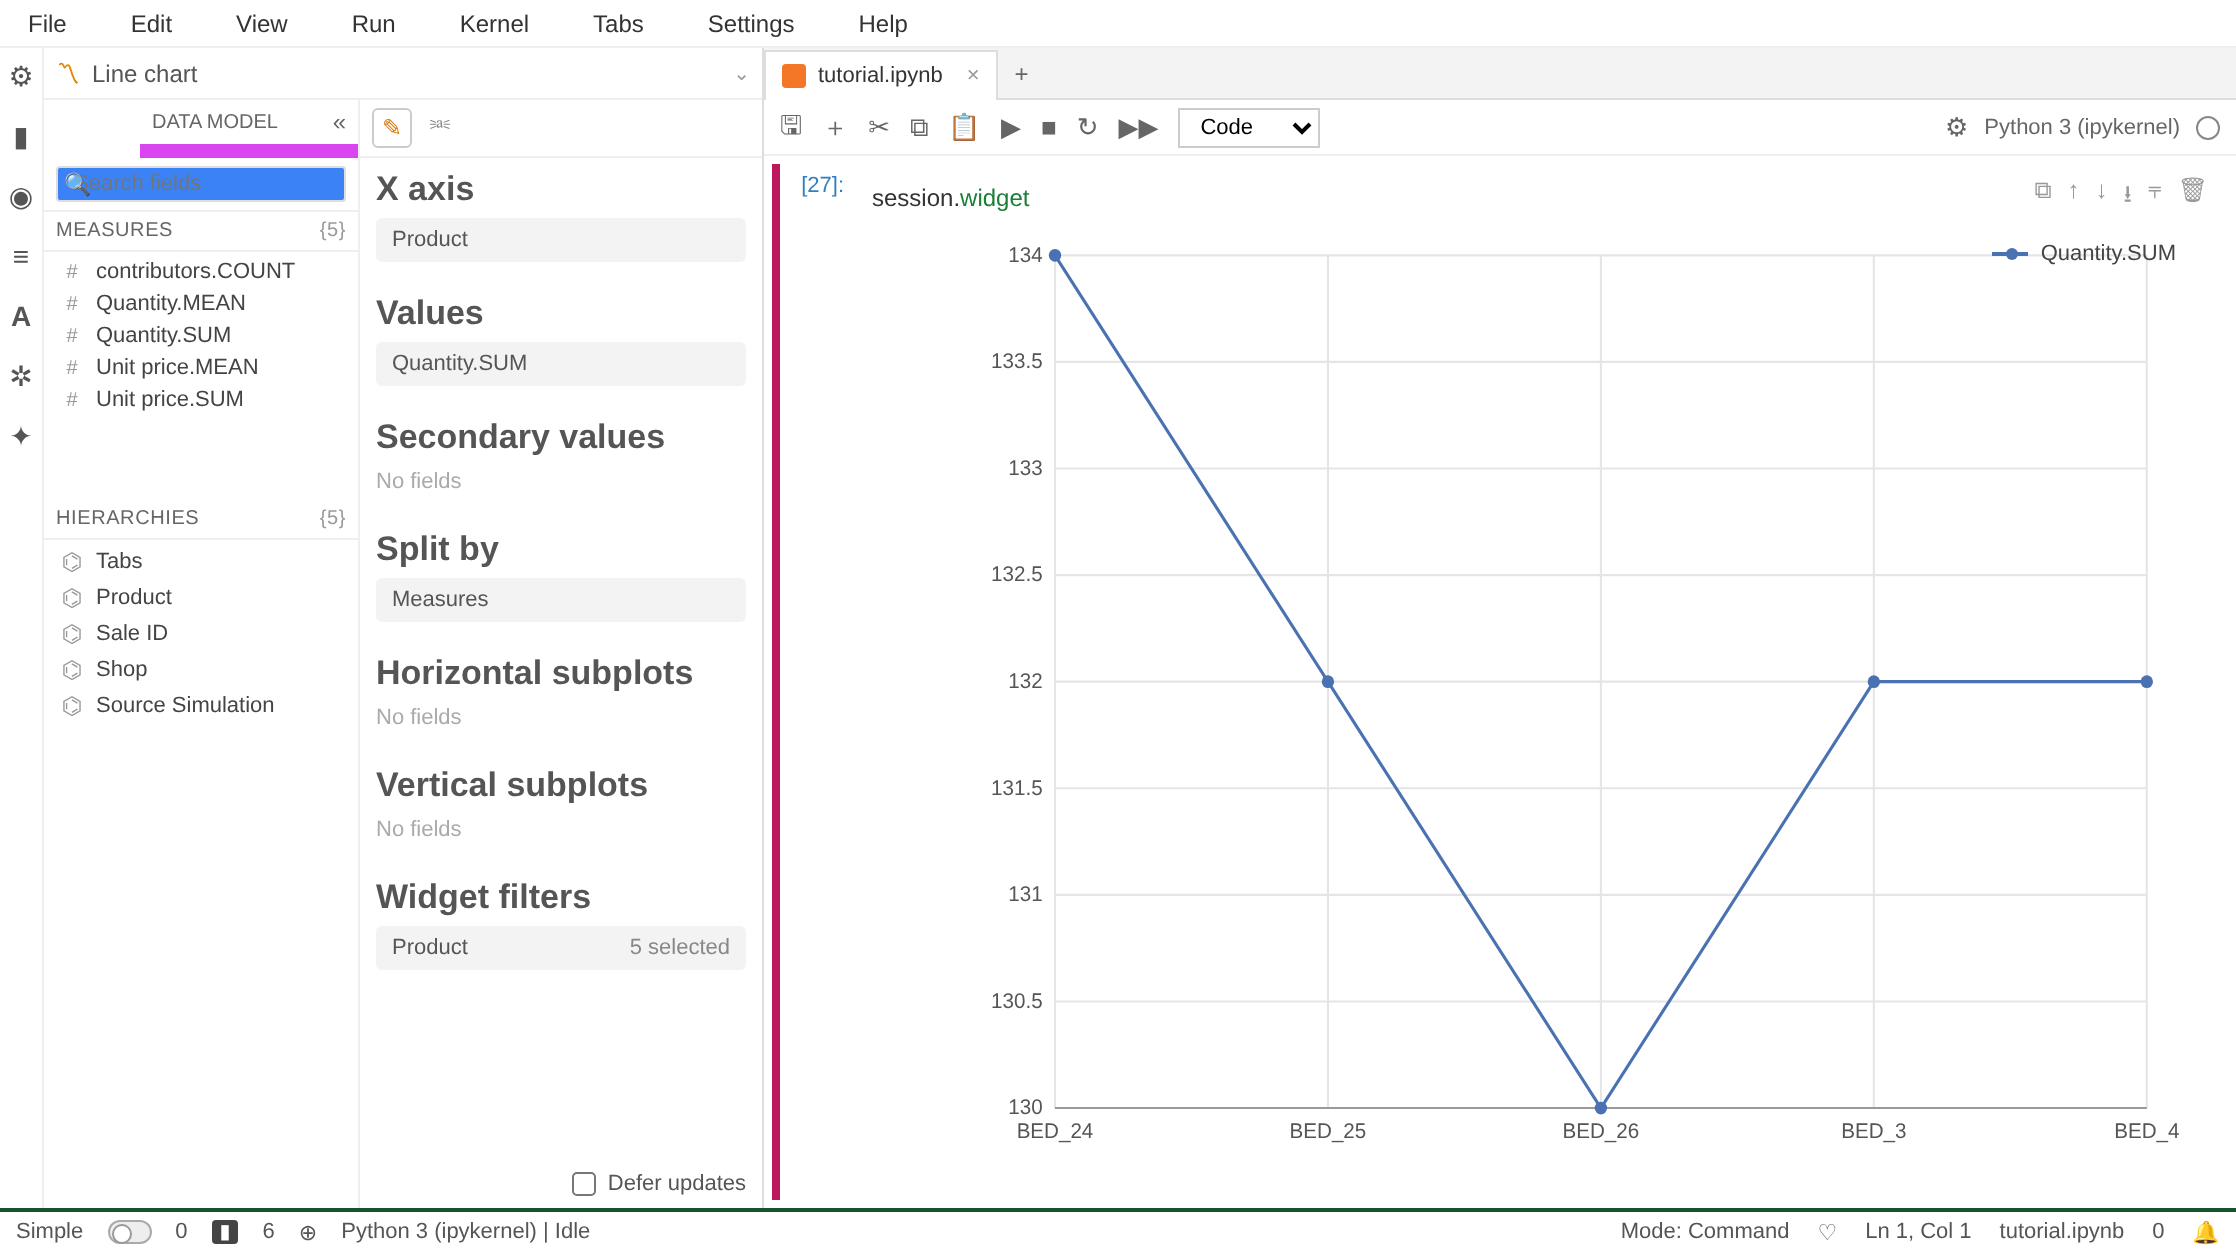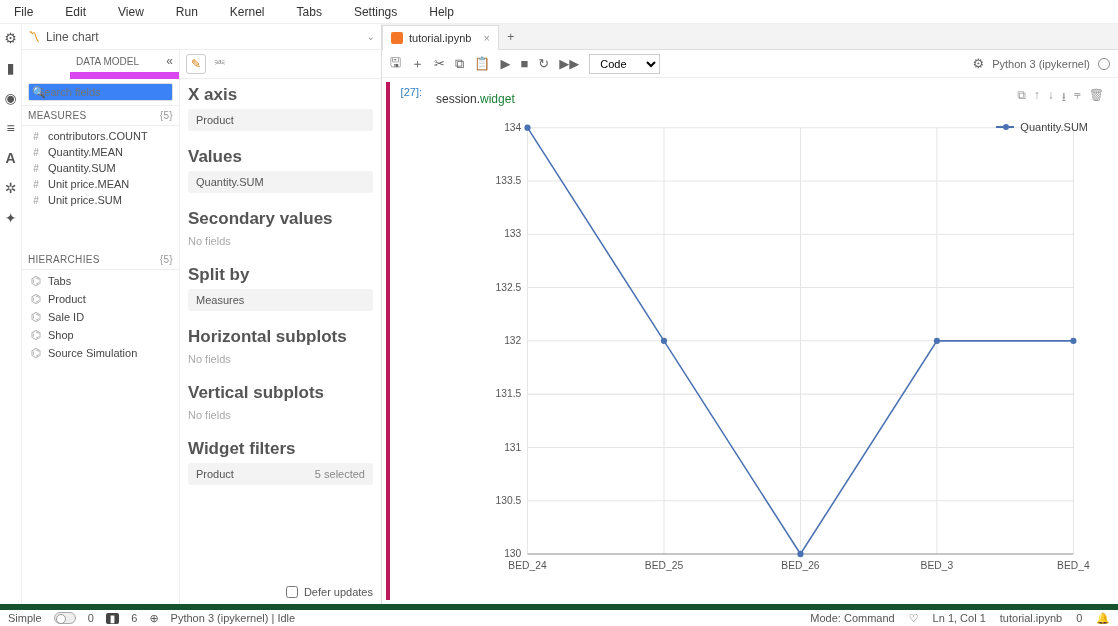--- a/index.html
+++ b/index.html
@@ -78,21 +78,21 @@
 
 .chart-wrap { flex: 1; position: relative; padding: 0 10px 10px 40px; }
 .legend { position: absolute; right: 16px; top: 4px; font-size: 11px; color: #444; display: flex; align-items: center; gap: 6px; }
 .legend .lmark { width: 18px; height: 2px; background: #4a72b2; position: relative; }
 .legend .lmark::after { content: ''; position: absolute; left: 7px; top: -2px; width: 6px; height: 6px; background: #4a72b2; border-radius: 50%; }
 
 svg.plot { width: 100%; height: 100%; }
 .data-line { fill: none; stroke: #4a72b2; stroke-width: 1.5; }
 .data-pt { fill: #4a72b2; }
 
-.statusbar { height: 22px; border-top: 6px solid #14532d; display: flex; align-items: center; padding: 0 8px; font-size: 11px; color: #555; gap: 12px; }
+.statusbar { height: 22px; border-top: 2px solid #14532d; display: flex; align-items: center; padding: 0 8px; font-size: 11px; color: #555; gap: 12px; }
 .statusbar .toggle { width: 22px; height: 12px; border: 1px solid #aaa; border-radius: 6px; position: relative; background: #eee; }
 .statusbar .toggle::after { content: ''; position: absolute; width: 8px; height: 8px; background: #fff; border: 1px solid #999; border-radius: 50%; left: 1px; top: 1px; }
 .statusbar .sb-right { margin-left: auto; display: flex; gap: 14px; align-items: center; }
 .sb-badge { background: #444; color: #fff; padding: 0 4px; border-radius: 2px; font-size: 10px; }
 </style>
 </head>
 <body>
 
 <div class="menubar">
   <div class="menu-item">File</div>

